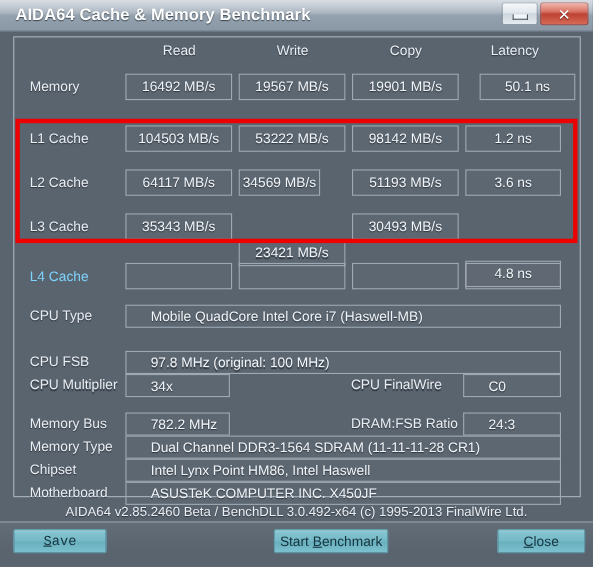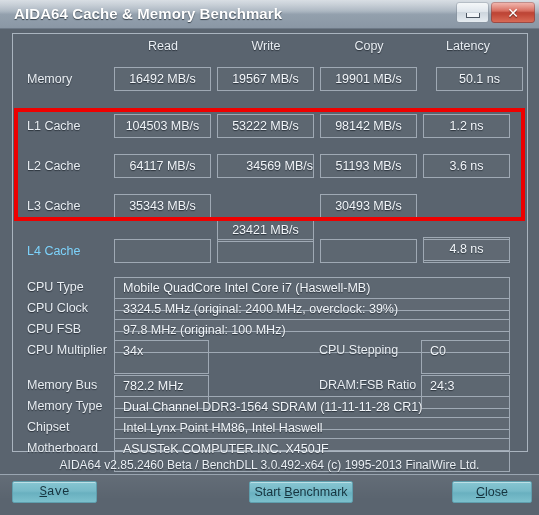--- a/index.html
+++ b/index.html
@@ -87,23 +87,23 @@
     background:rgba(255,255,255,.02);
   }
 
   
   .inforow{position:absolute;left:0;width:100%;height:21px;}
   .inforow .ilabel{
     position:absolute;left:14px;top:3px;font-size:12.5px;color:#e9eef3;
     text-shadow:0 1px 1px rgba(30,38,46,.8);
   }
   .ibox{
-    position:absolute;top:0;height:34px;line-height:20px;
+    position:absolute;top:0;height:21px;line-height:20px;
     border:1px solid #9fa9b4;box-sizing:border-box;
-    font-size:12.5px;color:#f2f6fa;padding-left:8px;
+    font-size:12.5px;color:#f2f6fa;padding-left:22px;
     text-shadow:0 1px 1px rgba(30,38,46,.8);
     background:rgba(255,255,255,.02);
     white-space:nowrap;overflow:hidden;
   }
   .ilabel2{
     position:absolute;top:3px;font-size:12.5px;color:#e9eef3;
     text-shadow:0 1px 1px rgba(30,38,46,.8);
   }
 
   
@@ -175,21 +175,21 @@
         <div class="rlabel">L1 Cache</div>
         <div class="vbox" style="left:101px;width:97px;">104503 MB/s</div>
         <div class="vbox" style="left:204px;width:97px;">53222 MB/s</div>
         <div class="vbox" style="left:307px;width:97px;">98142 MB/s</div>
         <div class="vbox" style="left:410px;width:87px;">1.2 ns</div>
       </div>
 
       <div class="bench-row" style="top:120px;">
         <div class="rlabel">L2 Cache</div>
         <div class="vbox" style="left:101px;width:97px;">64117 MB/s</div>
-        <div class="vbox" style="left:204px;width:97px;text-align:right;">34569 MB/s</div>
+        <div class="vbox" style="left:204px;width:74px;">34569 MB/s</div>
         <div class="vbox" style="left:307px;width:97px;">51193 MB/s</div>
         <div class="vbox" style="left:410px;width:87px;">3.6 ns</div>
       </div>
 
       <div class="bench-row" style="top:160px;">
         <div class="rlabel">L3 Cache</div>
         <div class="vbox" style="left:101px;width:97px;">35343 MB/s</div>
         <div class="vbox" style="left:204px;width:97px;margin-top:24px;">23421 MB/s</div>
         <div class="vbox" style="left:307px;width:97px;">30493 MB/s</div>
         <div class="vbox" style="left:410px;width:87px;margin-top:43px;">4.8 ns</div>
@@ -200,32 +200,28 @@
         <div class="vbox" style="left:101px;width:97px;"></div>
         <div class="vbox" style="left:204px;width:97px;"></div>
         <div class="vbox" style="left:307px;width:97px;"></div>
         <div class="vbox" style="left:410px;width:87px;"></div>
       </div>
 
       <div class="inforow" style="top:243px;">
         <div class="ilabel">CPU Type</div>
         <div class="ibox" style="left:101px;width:396px;">Mobile QuadCore Intel Core i7  (Haswell-MB)</div>
       </div>
-      <div class="inforow" style="top:264px;">
-        <div class="ilabel">CPU Clock</div>
-        <div class="ibox" style="left:101px;width:396px;">3324.5 MHz  (original: 2400 MHz, overclock: 39%)</div>
-      </div>
       <div class="inforow" style="top:285px;">
         <div class="ilabel">CPU FSB</div>
         <div class="ibox" style="left:101px;width:396px;">97.8 MHz  (original: 100 MHz)</div>
       </div>
       <div class="inforow" style="top:306px;">
         <div class="ilabel">CPU Multiplier</div>
         <div class="ibox" style="left:101px;width:95px;">34x</div>
-        <div class="ilabel2" style="left:306px;">CPU Stepping</div>
+        <div class="ilabel2" style="left:306px;">CPU FinalWire</div>
         <div class="ibox" style="left:408px;width:89px;">C0</div>
       </div>
 
       <div class="inforow" style="top:341px;">
         <div class="ilabel">Memory Bus</div>
         <div class="ibox" style="left:101px;width:95px;">782.2 MHz</div>
         <div class="ilabel2" style="left:306px;">DRAM:FSB Ratio</div>
         <div class="ibox" style="left:408px;width:89px;">24:3</div>
       </div>
       <div class="inforow" style="top:362px;">

